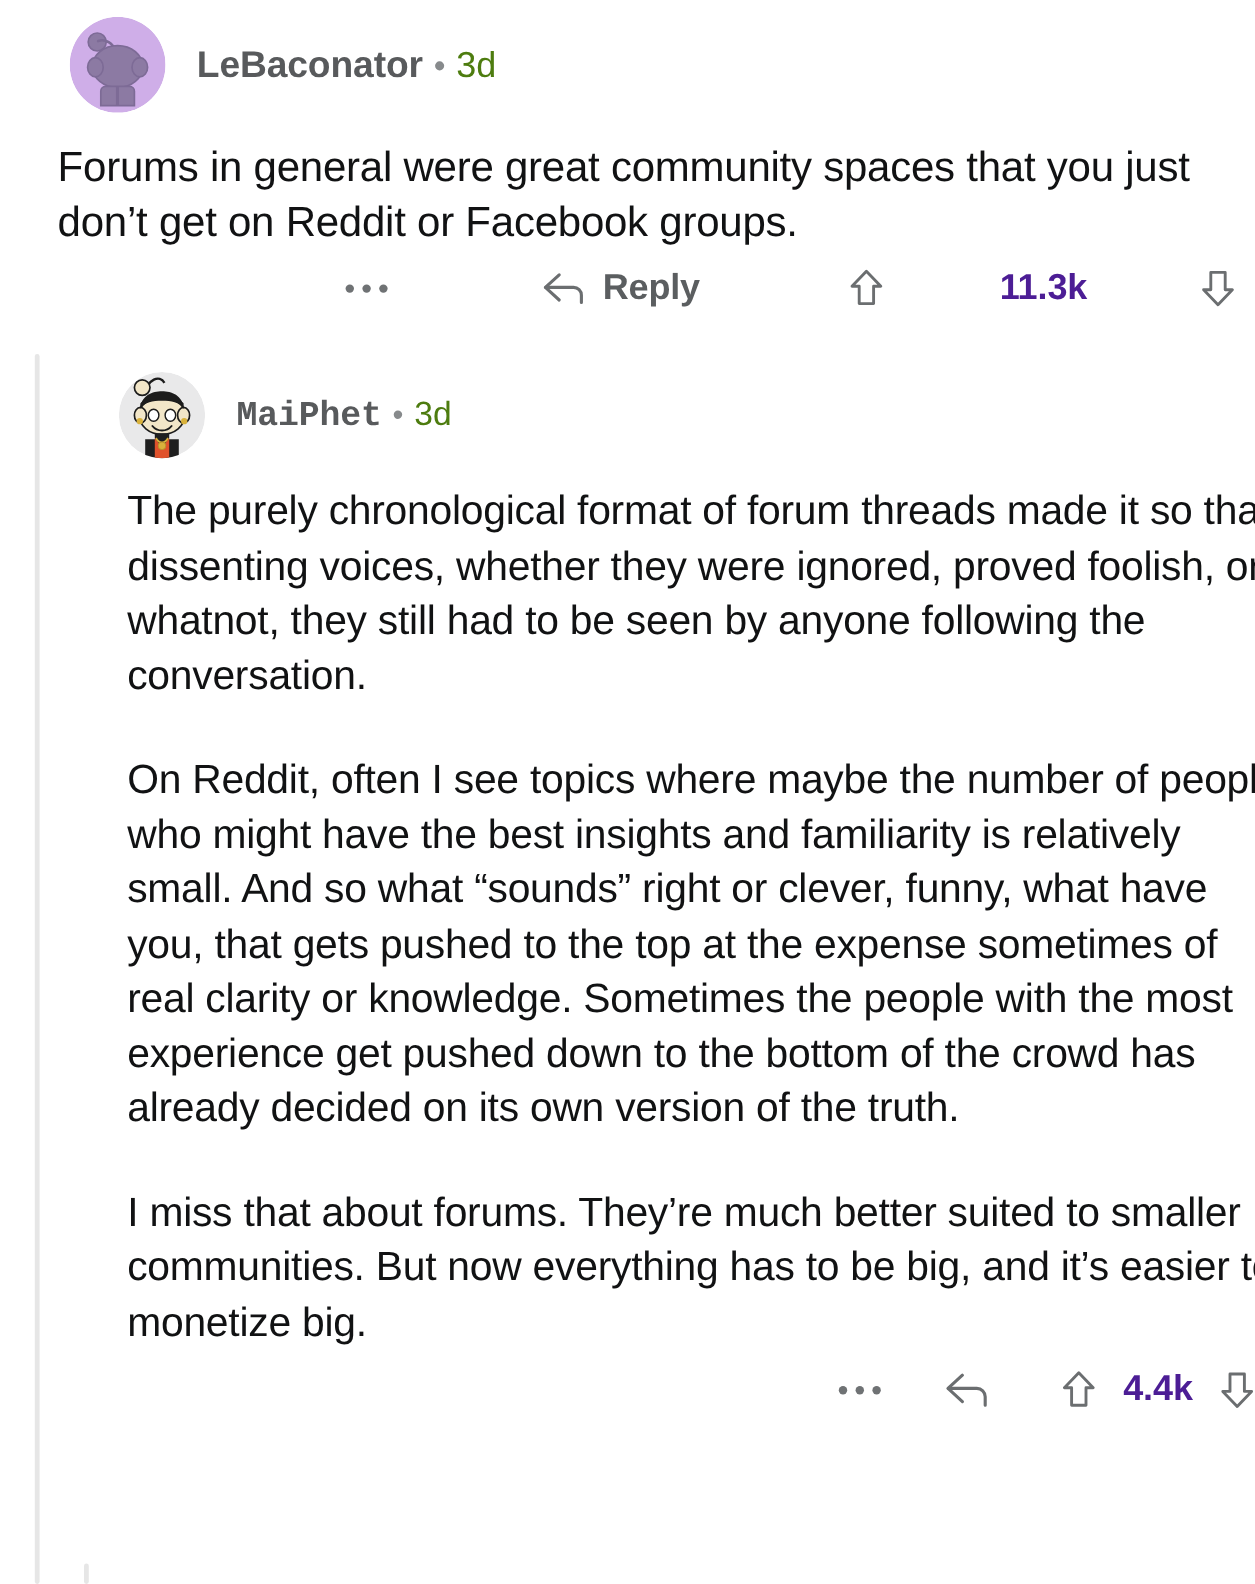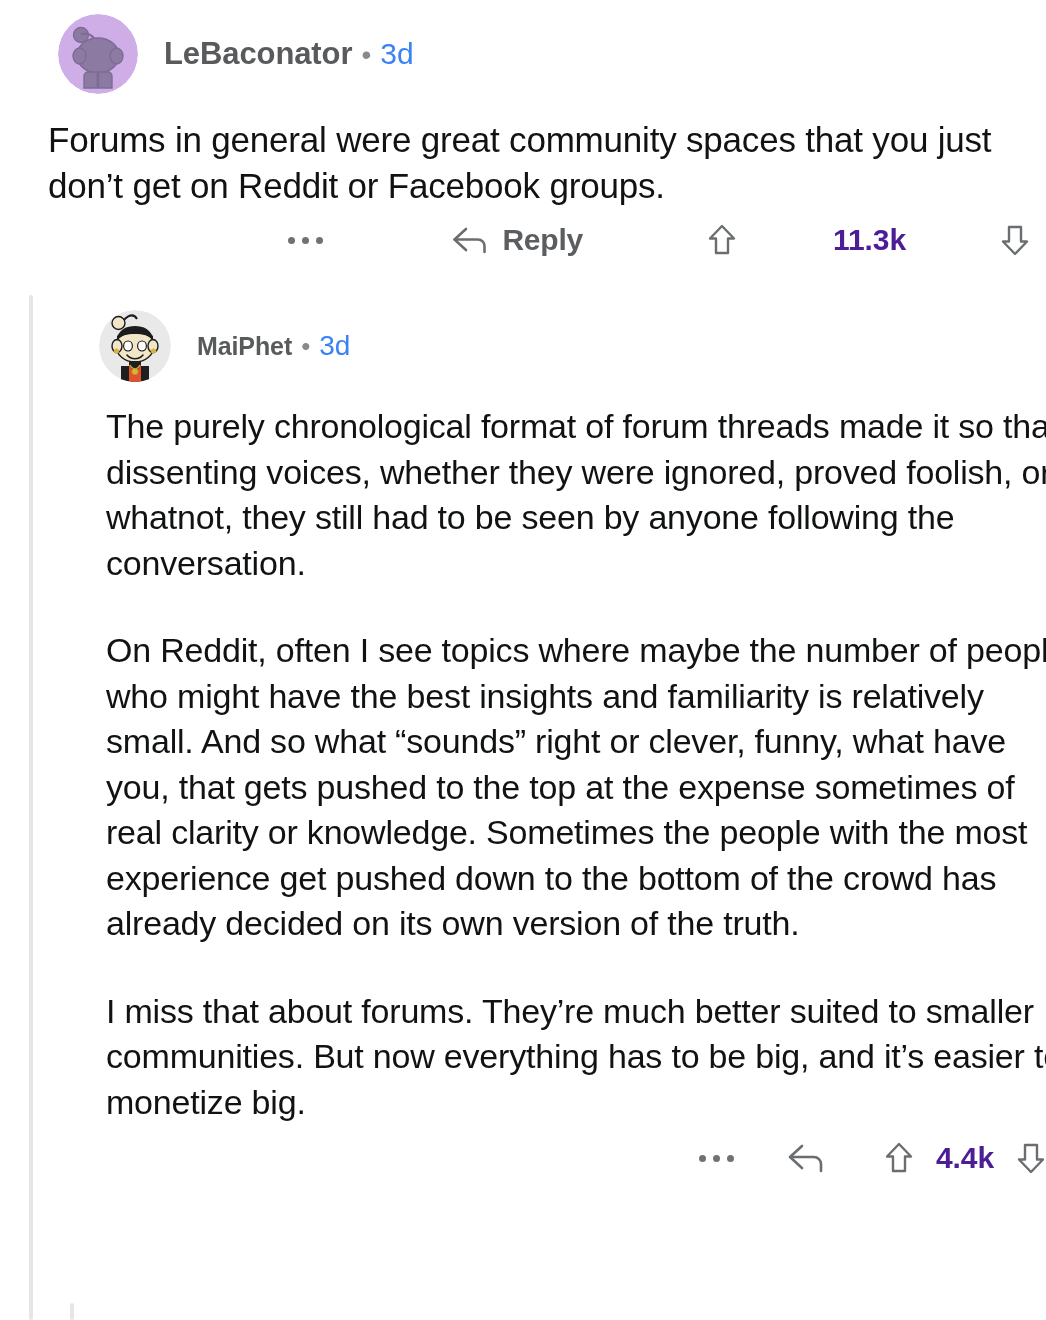--- a/index.html
+++ b/index.html
@@ -64,30 +64,30 @@
   }
   .meta-top  { margin-left: 26px; }
   .meta-nest { margin-left: 26px; }
 
   .username {
     font-weight: 700;
     color: #585a5c;
     letter-spacing: -0.1px;
   }
   .username-top  { font-size: 31px; }
-  .username-nest { font-size: 25px; }
+  .username-nest { font-size: 29px; font-family: Liberation Mono, monospace; }
 
   .dot-sep {
     color: #878a8c;
     margin: 0 9px;
   }
   .dot-sep-top  { font-size: 28px; }
   .dot-sep-nest { font-size: 26px; }
 
-  .timestamp { color: #3b82f6; font-weight: 400; }
+  .timestamp { color: #4d7c0f; font-weight: 400; }
   .timestamp-top  { font-size: 30px; }
   .timestamp-nest { font-size: 28px; }
 
   
   .cmt-body {
     color: #111213;
     letter-spacing: -0.2px;
   }
   .cmt-body p { margin: 0; }
   .cmt-body p + p { margin-top: 42px; }

